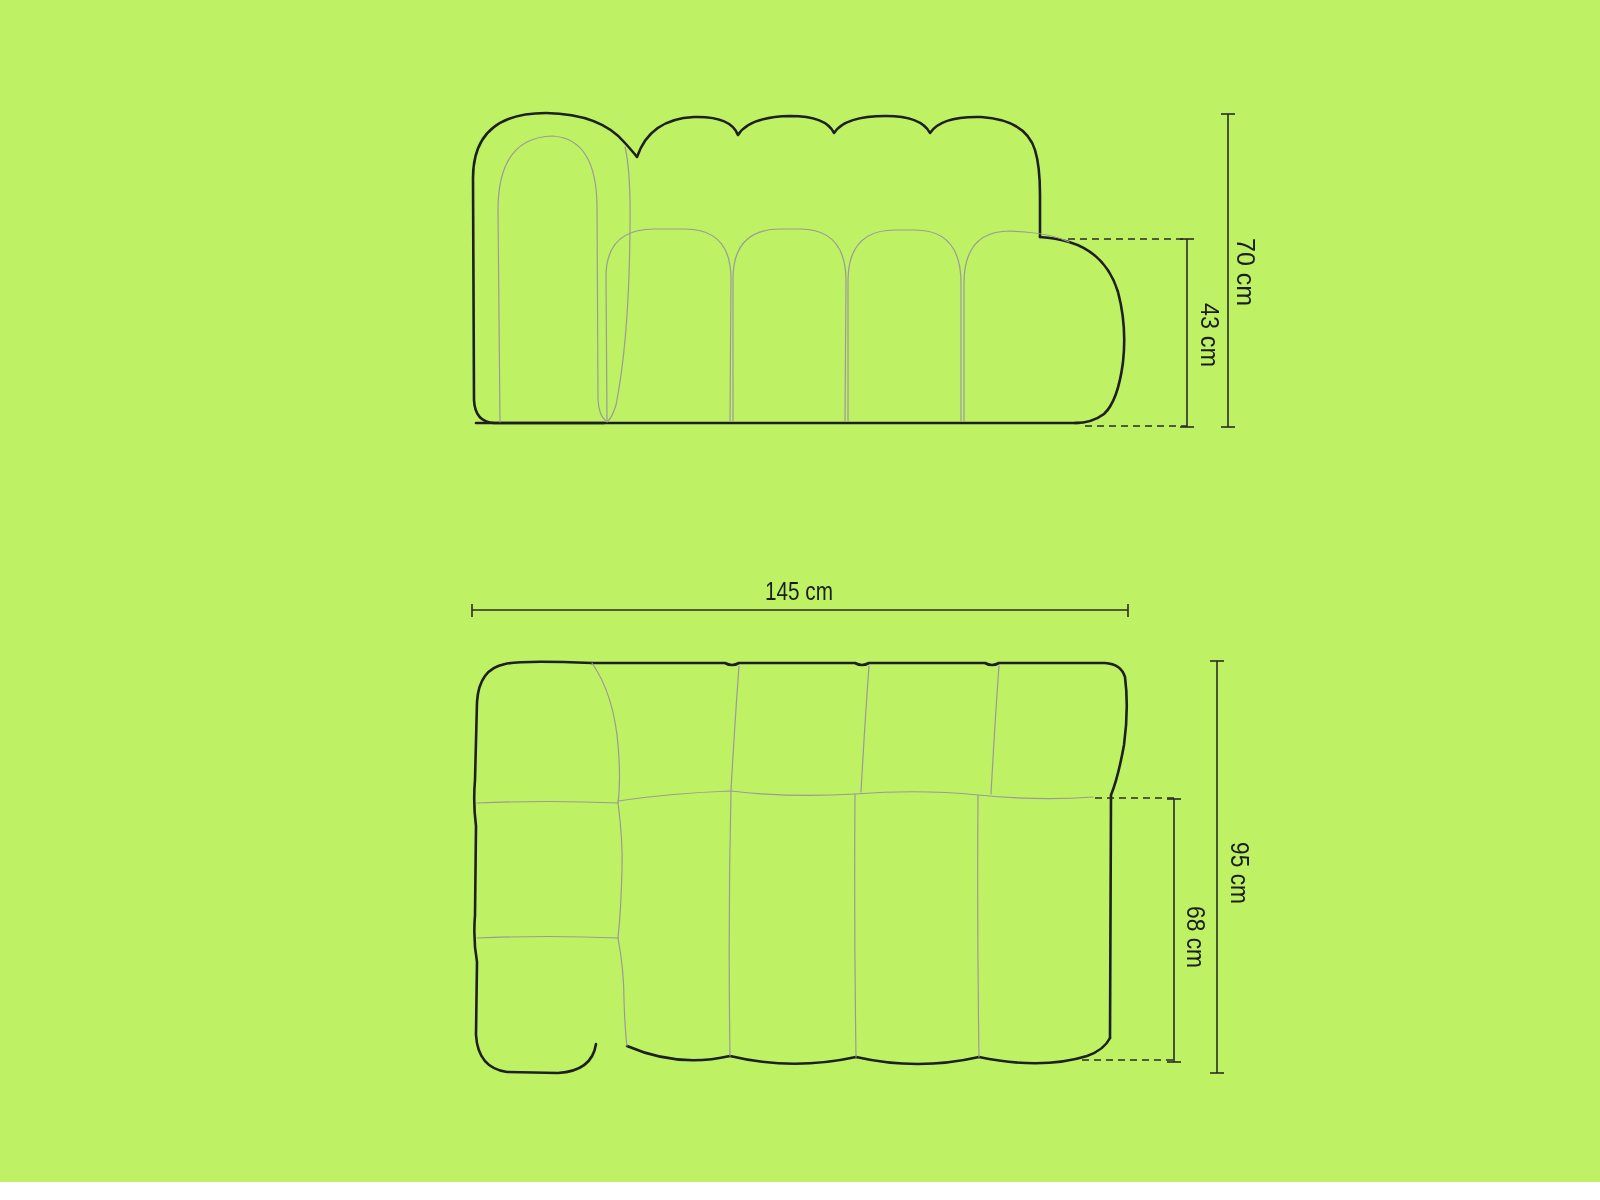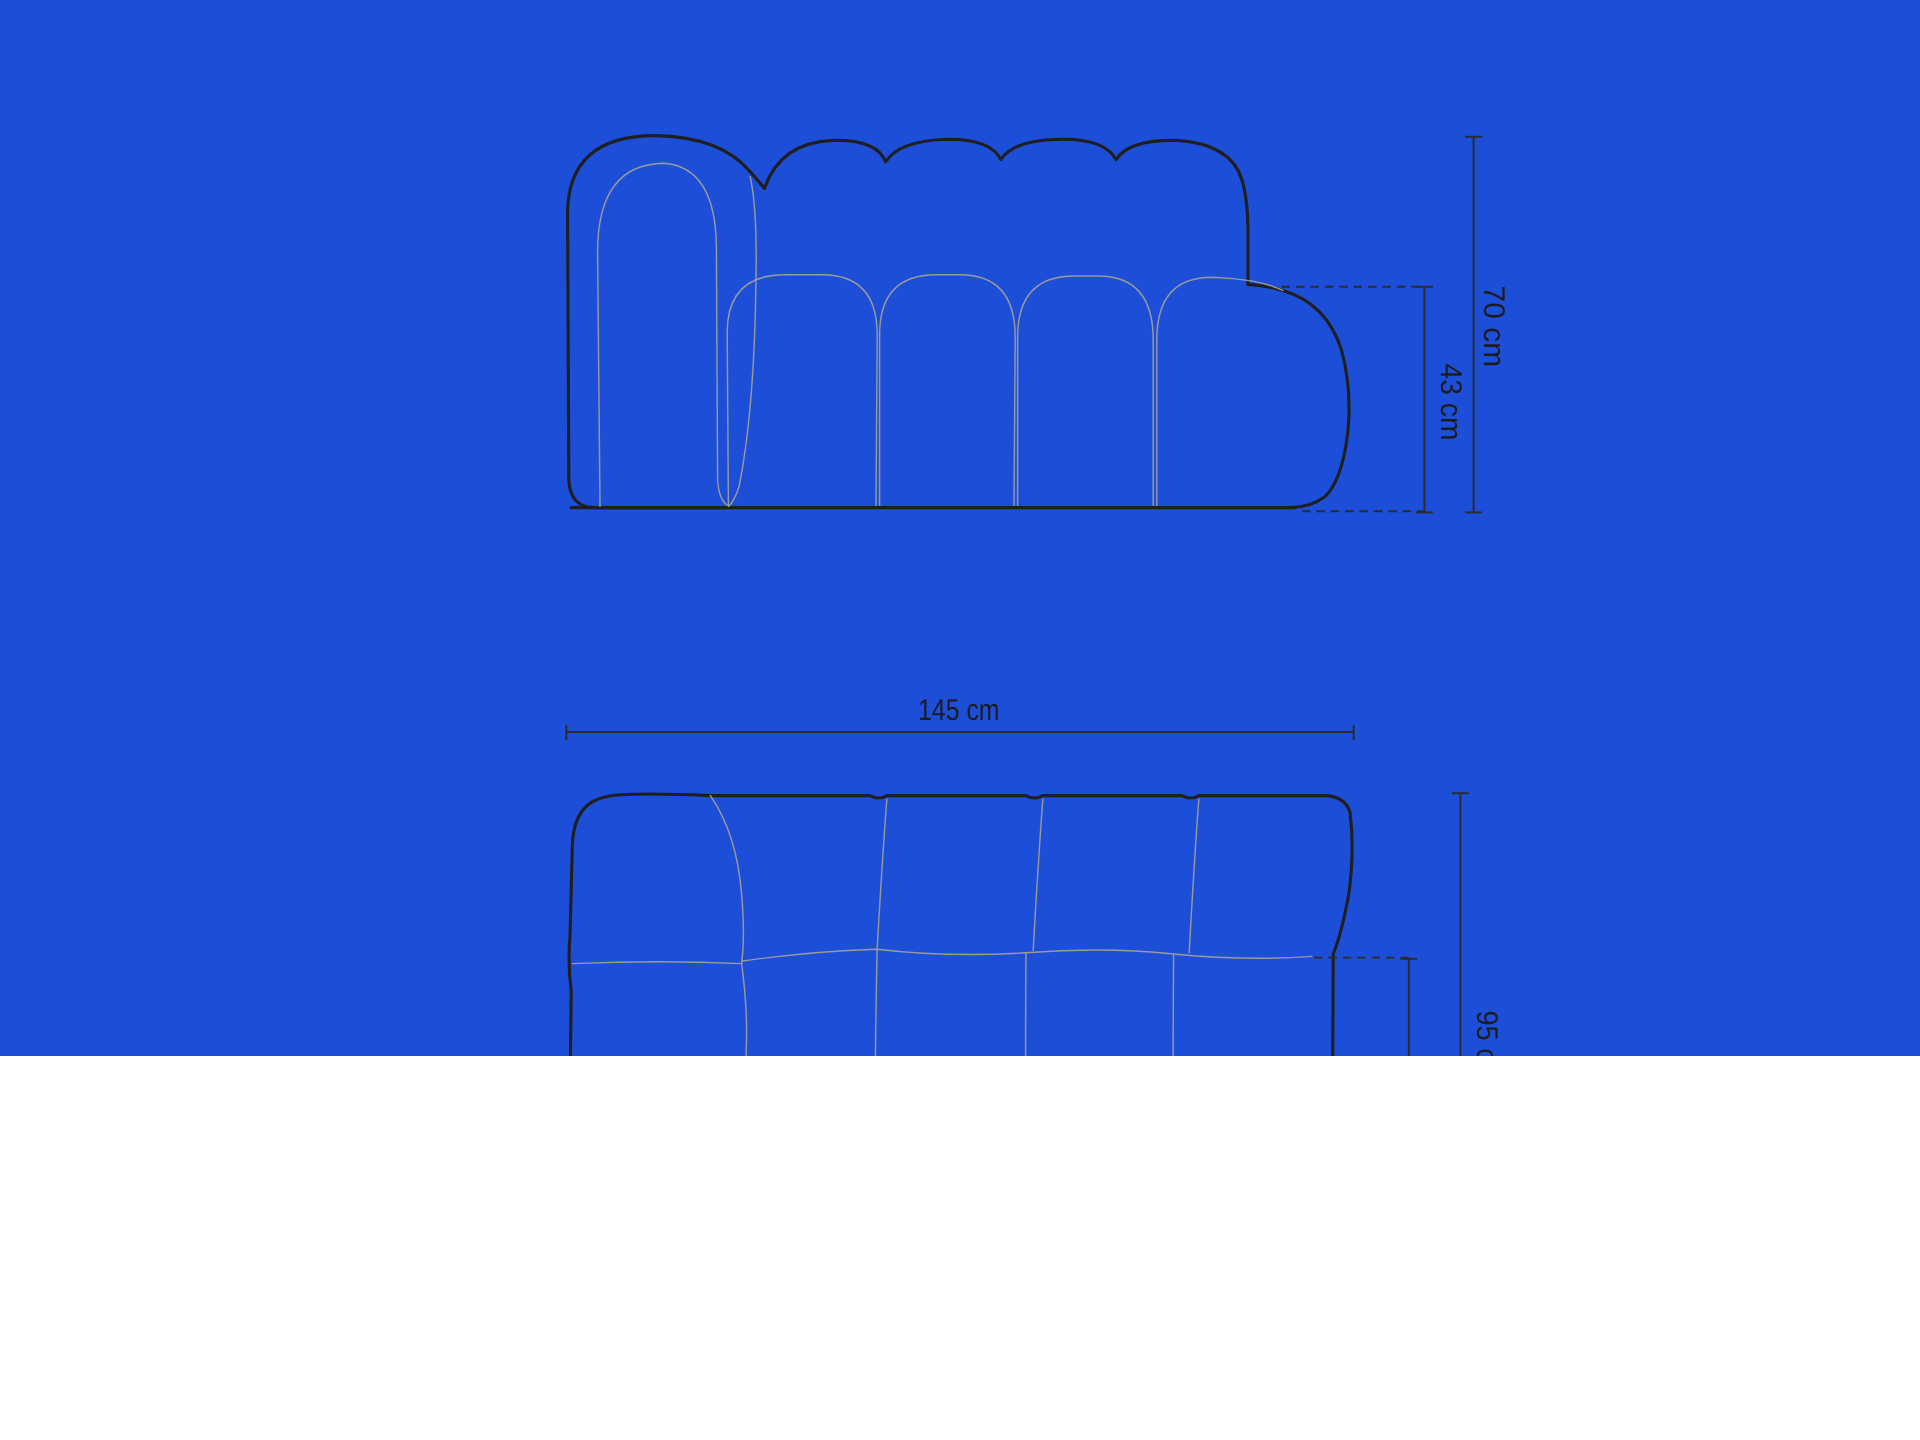--- a/index.html
+++ b/index.html
@@ -6,22 +6,22 @@
     margin: 0;
     padding: 0;
     background: #ffffff;
     width: 1600px;
     height: 1200px;
     font-family: "Liberation Sans", sans-serif;
   }
   .stage {
     position: relative;
     width: 1600px;
-    height: 880px;
-    background: #1d4ed8;
+    height: 1182px;
+    background: #bef264;
     overflow: hidden;
   }
   svg { display: block; }
   svg text {
     font-family: "Liberation Sans", sans-serif;
     font-size: 25px;
     letter-spacing: 0px;
   }
   .dark  { fill: none; stroke-width: 2.6; stroke-linecap: round; stroke-linejoin: round; }
   .light { fill: none; stroke-width: 1.2; stroke-linecap: round; stroke-linejoin: round; }

